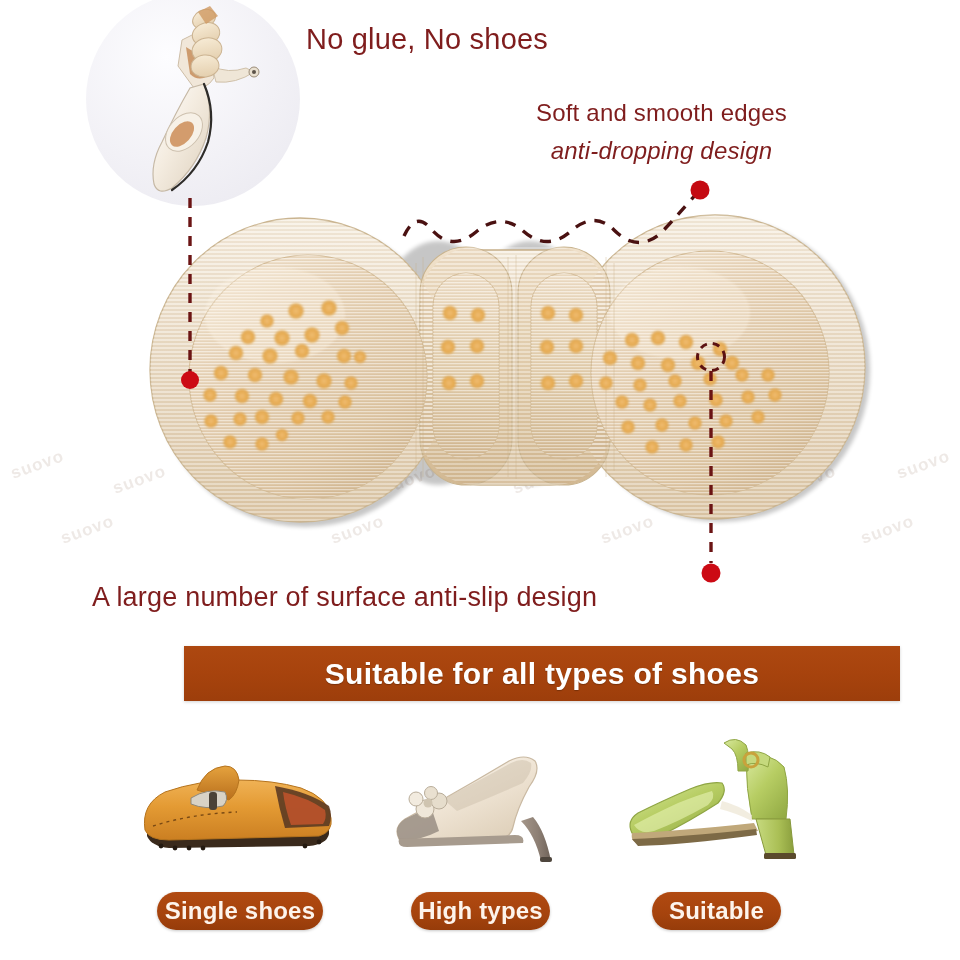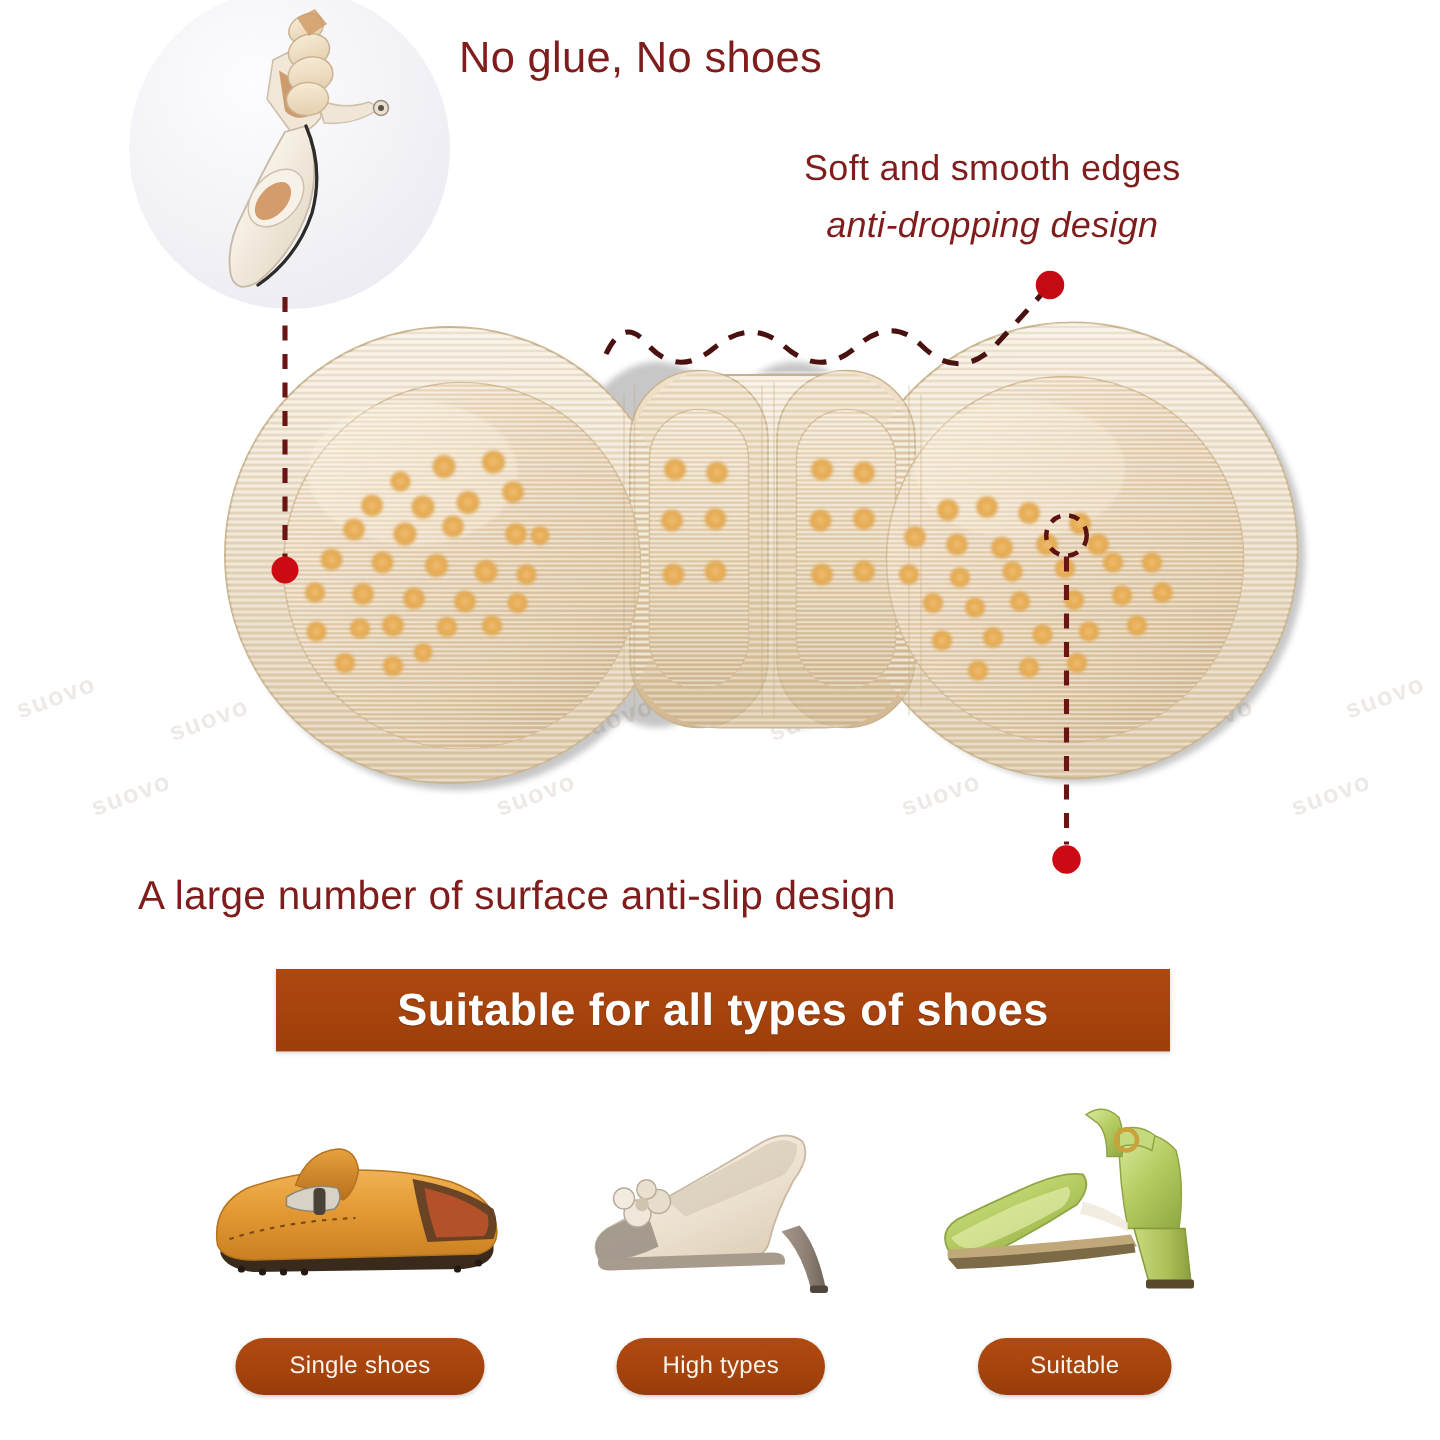--- a/index.html
+++ b/index.html
@@ -38,21 +38,21 @@
   #txt-antislip{left:92px;top:550px;font-size:27px;margin-top:32px;}
 
   
   #pad-wrap{position:absolute;left:120px;top:195px;width:790px;height:350px;z-index:3;}
 
   
   .callout-layer{position:absolute;inset:0;z-index:5;pointer-events:none;}
 
   
   .banner{
-    position:absolute;left:184px;top:646px;width:596px;height:55px;
+    position:absolute;left:184px;top:646px;width:716px;height:55px;
     background:linear-gradient(180deg,#ad4810 0%,#a7430d 50%,#9d3e0b 100%);
     display:flex;align-items:center;justify-content:center;z-index:6;
     box-shadow:0 1px 3px rgba(0,0,0,.18);
     text-align:center;
   }
   .banner-text{
     color:#ffffff;font-size:30px;font-weight:700;letter-spacing:.3px;
     font-family:"Liberation Sans", sans-serif;
     text-shadow:0 1px 1px rgba(0,0,0,.25);
   }
@@ -63,21 +63,21 @@
   #shoe-1{left:383px;top:735px;width:205px;height:132px;}
   #shoe-2{left:618px;top:727px;width:205px;height:142px;}
 
   .pill{
     position:absolute;height:38px;border-radius:19px;z-index:6;
     background:linear-gradient(180deg,#b14a11 0%,#a5430d 60%,#963c0a 100%);
     display:flex;align-items:center;justify-content:center;
     box-shadow:0 1px 3px rgba(0,0,0,.22);
   }
   .pill span{
-    color:#fdf4ec;font-size:16px;font-weight:400;letter-spacing:.2px;
+    color:#fdf4ec;font-size:24px;font-weight:700;letter-spacing:.2px;
     font-family:"Liberation Sans", sans-serif;white-space:nowrap;
   }
   #pill-0{left:157px;top:892px;width:166px;}
   #pill-1{left:411px;top:892px;width:139px;}
   #pill-2{left:652px;top:892px;width:129px;}
 </style>
 </head>
 <body>
 
 <div id="stage">

